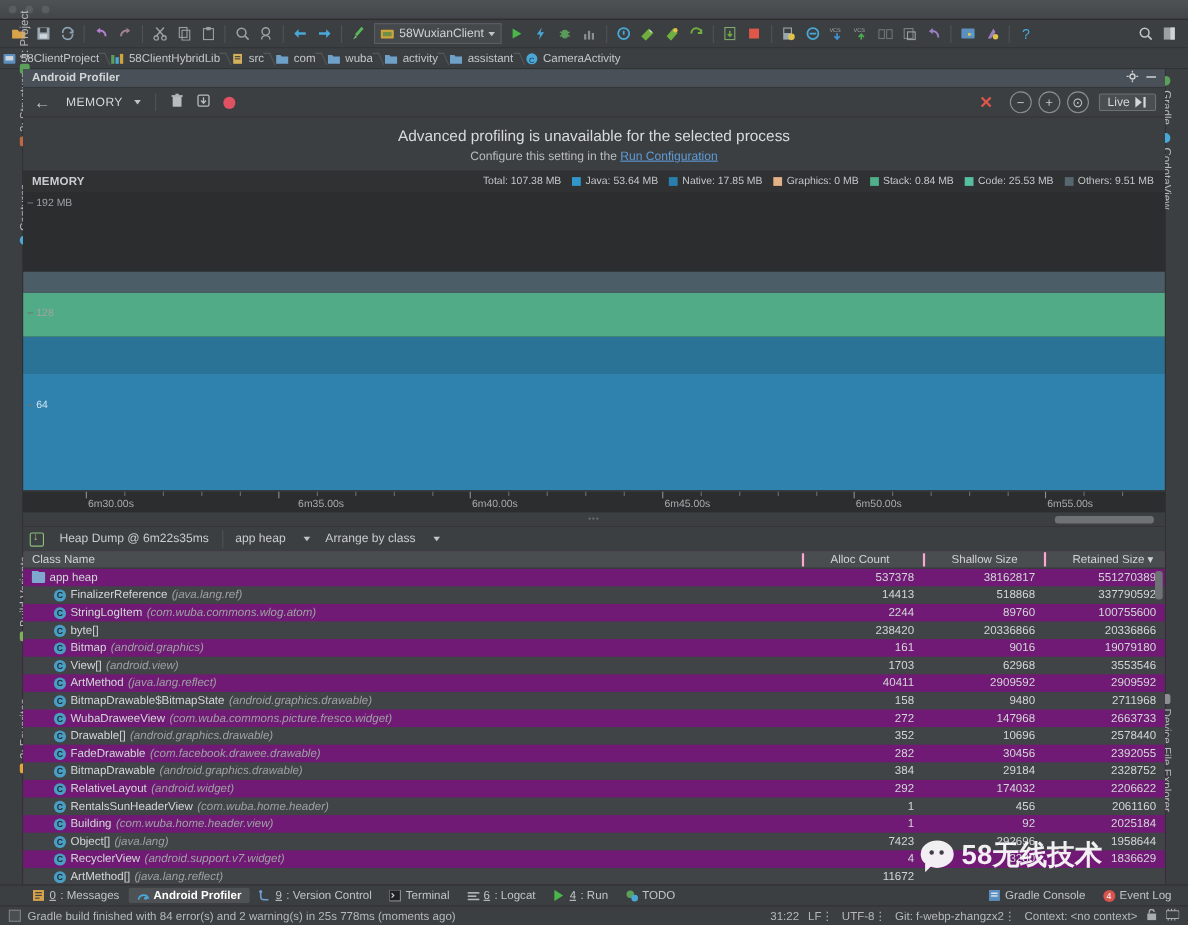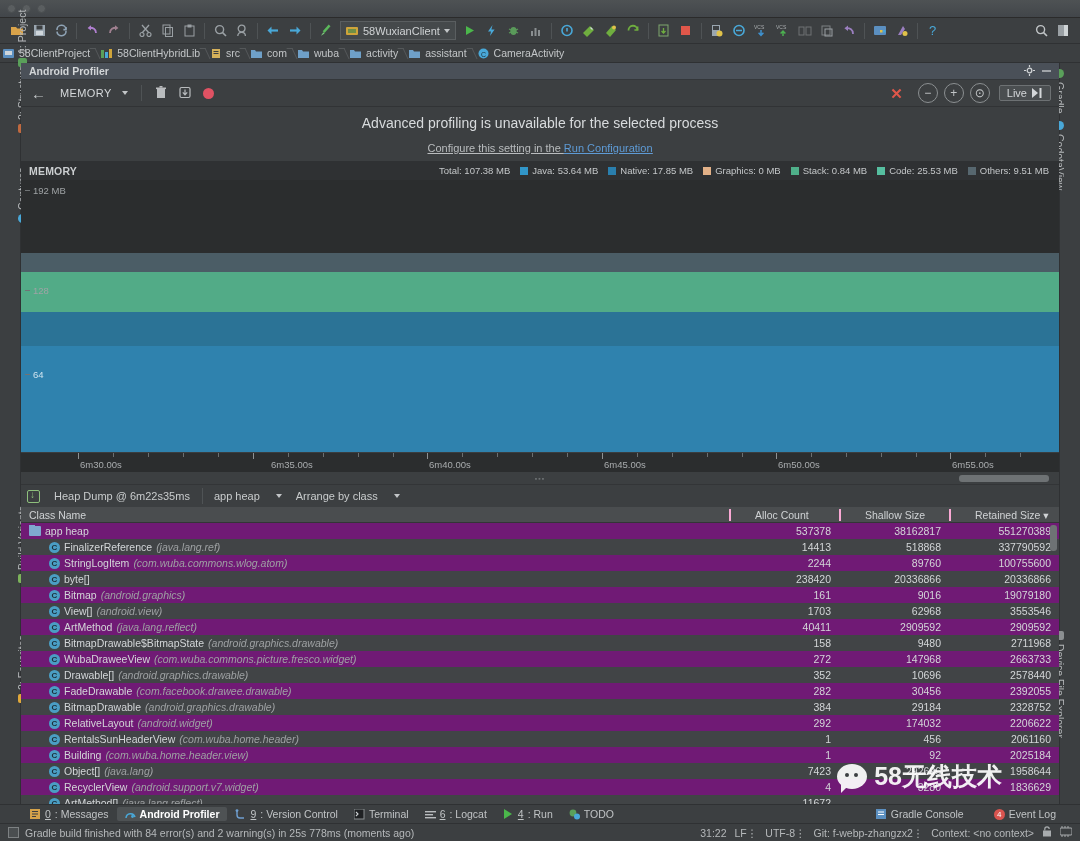--- a/index.html
+++ b/index.html
@@ -93,21 +93,21 @@
               display: flex; align-items: center; justify-content: center;
               font-size: 12px; color: #c2c5c7; margin: 0 3px; line-height: 1; }
   .xbtn { color: #e0574a; font-size: 15px; font-weight: bold; padding: 0 12px; line-height: 1; }
   .live { display: flex; align-items: center; gap: 5px; border: 1px solid #6d7173;
           background: #4a4e50; border-radius: 2px; padding: 1px 7px; margin-left: 6px; }
   .live span { font-size: 11px; color: #d4d7d9; }
 
   
   .notice { background: #3c3f41; padding: 8px 0 7px 0; text-align: center; }
   .notice .h { font-size: 14px; color: #d8dbdd; }
-  .notice .s { font-size: 11px; color: #b9bcbe; margin-top: 11px; text-decoration: underline; }
+  .notice .s { font-size: 11px; color: #b9bcbe; margin-top: 5px; }
   .notice .s a { color: #5e9bd6; text-decoration: underline; }
 
   
   .legend-row { height: 19px; background: #2f3133; display: flex; align-items: center;
                 padding: 0 10px 0 8px; }
   .legend-row .mem-lbl { font-size: 10.5px; color: #cbced0; font-weight: bold;
                          letter-spacing: .2px; }
   .legend { margin-left: auto; display: flex; align-items: center; gap: 10px; }
   .lg { display: flex; align-items: center; gap: 4px; font-size: 9.5px; color: #c4c7c9; }
   .sw { width: 8px; height: 8px; display: inline-block; }
@@ -177,22 +177,22 @@
              background: #6e7274; border-radius: 3px; }
 
   
   .botbar { position: absolute; left: 0; right: 0; bottom: 18px; height: 19px;
             background: #3c3f41; border-top: 1px solid #2f3133;
             display: flex; align-items: center; padding-left: 22px; gap: 0; }
   .bt { display: flex; align-items: center; gap: 4px; padding: 1px 8px;
         font-size: 10.5px; color: #c0c3c5; }
   .bt.active { background: #4e5254; border-radius: 2px; color: #ffffff; font-weight: bold; }
   .bt .k { color: #c0c3c5; text-decoration: underline; }
-  .bot-right { margin-left: auto; display: flex; align-items: center; gap: 14px;
-               padding-right: 16px; }
+  .bot-right { margin-left: auto; display: flex; align-items: center; 
+               padding-right: 7px; }
 
   .status { position: absolute; left: 0; right: 0; bottom: 0; height: 18px;
             background: #3c3f41; border-top: 1px solid #2f3133;
             display: flex; align-items: center; padding: 0 8px; gap: 6px; }
   .st-txt { font-size: 10.5px; color: #b5b8ba; }
   .st-right { margin-left: auto; display: flex; align-items: center; gap: 8px; }
   .sq { width: 11px; height: 11px; border: 1px solid #7d8183; background: #4a4e50; }
 
   .badge-red { width: 11px; height: 11px; border-radius: 50%; background: #d9544f;
                color: #fff; font-size: 8px; display: flex; align-items: center;

